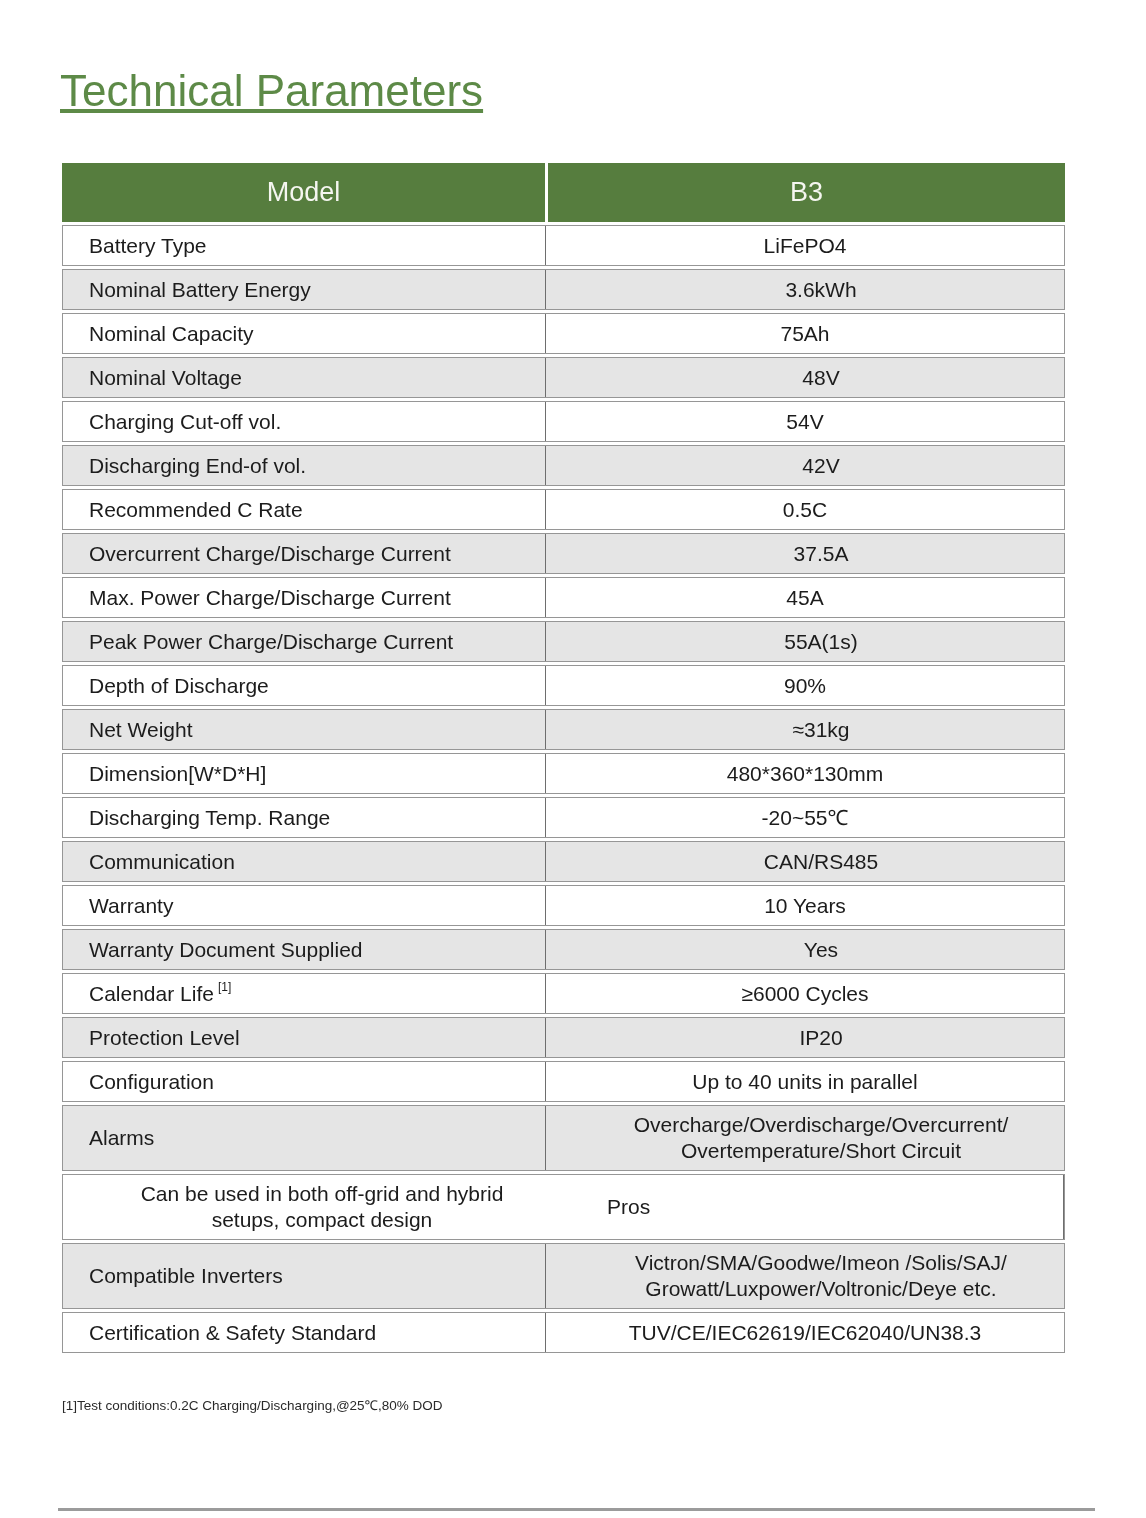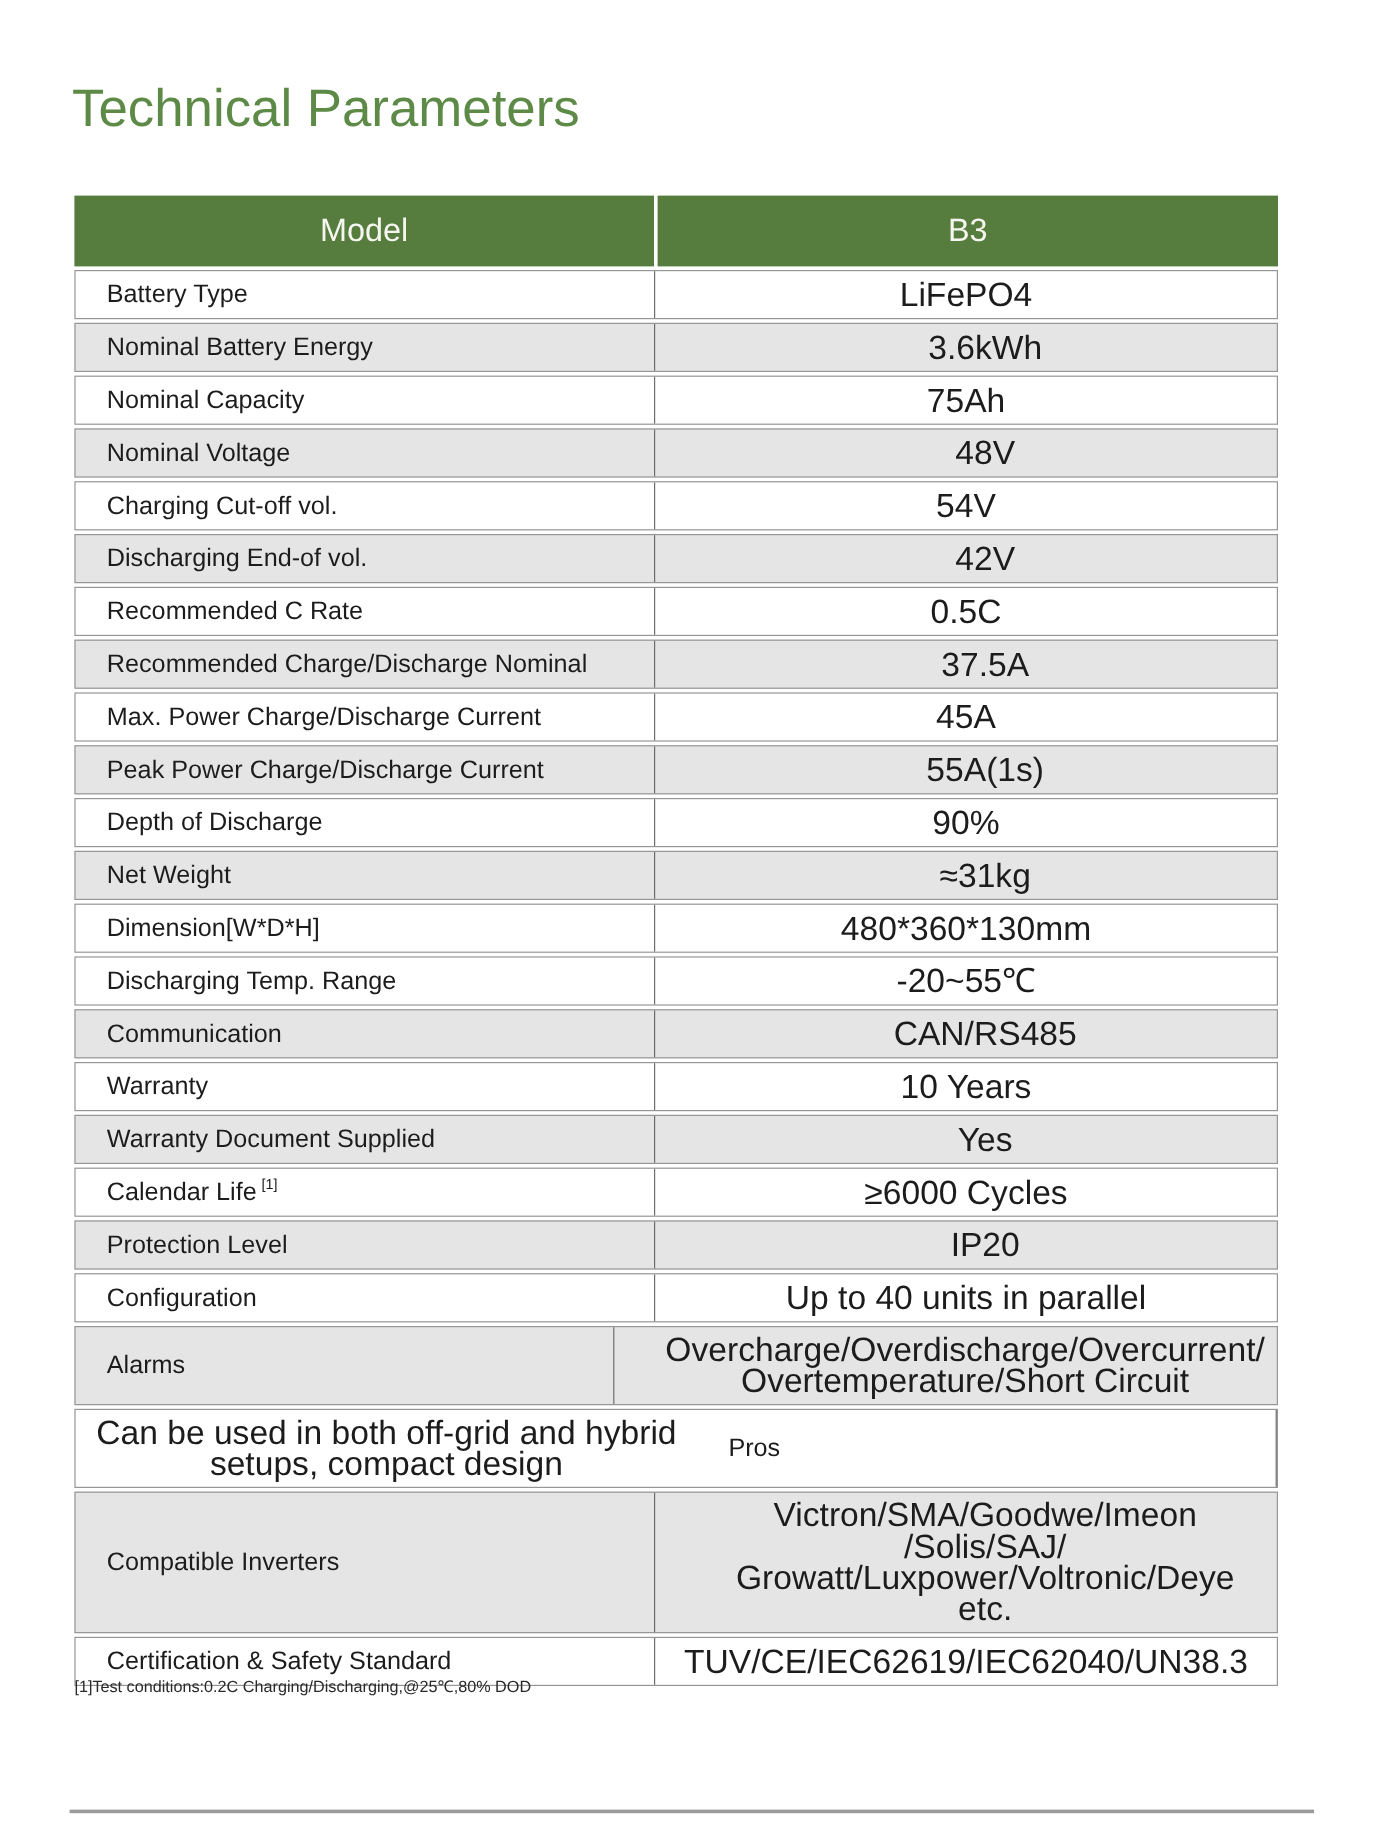--- a/index.html
+++ b/index.html
@@ -17,20 +17,21 @@
   }
   .page-title {
     position: absolute;
     left: 60px;
     top: 66px;
     margin: 0;
     font-size: 44px;
     font-weight: 400;
     color: #5d8a47;
     letter-spacing: 0px;
+    text-decoration: underline;
   }
   .spec-table {
     position: absolute;
     left: 62px;
     top: 163px;
     width: 1003px;
   }
   .thead {
     display: flex;
     gap: 3px;
@@ -74,21 +75,21 @@
     font-size: 12px;
     margin-left: 4px;
     position: relative;
     top: -7px;
     line-height: 0;
   }
   .cell.value {
     flex: 1;
     justify-content: center;
     text-align: center;
-    font-size: 28px;
+    font-size: 21px;
     line-height: 26px;
     white-space: pre-line;
     padding: 6px 10px;
   }
   .footnote {
     position: absolute;
     left: 62px;
     top: 1396px;
     margin: 0;
     font-size: 13.5px;
@@ -158,21 +159,21 @@
 
   <div class="row">
     <div class="cell label">
           <span>Recommended C Rate</span>
         </div>
     <div class="cell value">0.5C</div>
   </div>
 
   <div class="row alt">
     <div class="cell label">
-          <span>Recommended Charge/Discharge Nominal</span>
+          <span>Overcurrent Charge/Discharge Current</span>
         </div>
     <div class="cell value">37.5A</div>
   </div>
 
   <div class="row">
     <div class="cell label">
           <span>Max. Power Charge/Discharge Current</span>
         </div>
     <div class="cell value">45A</div>
   </div>

